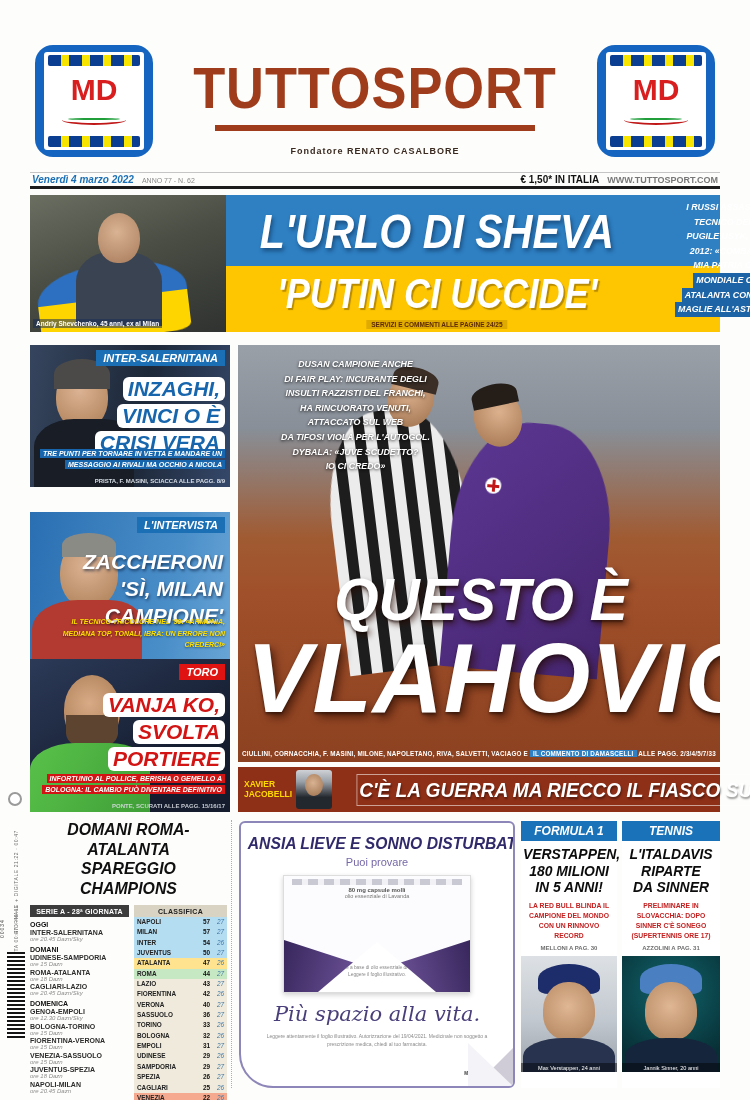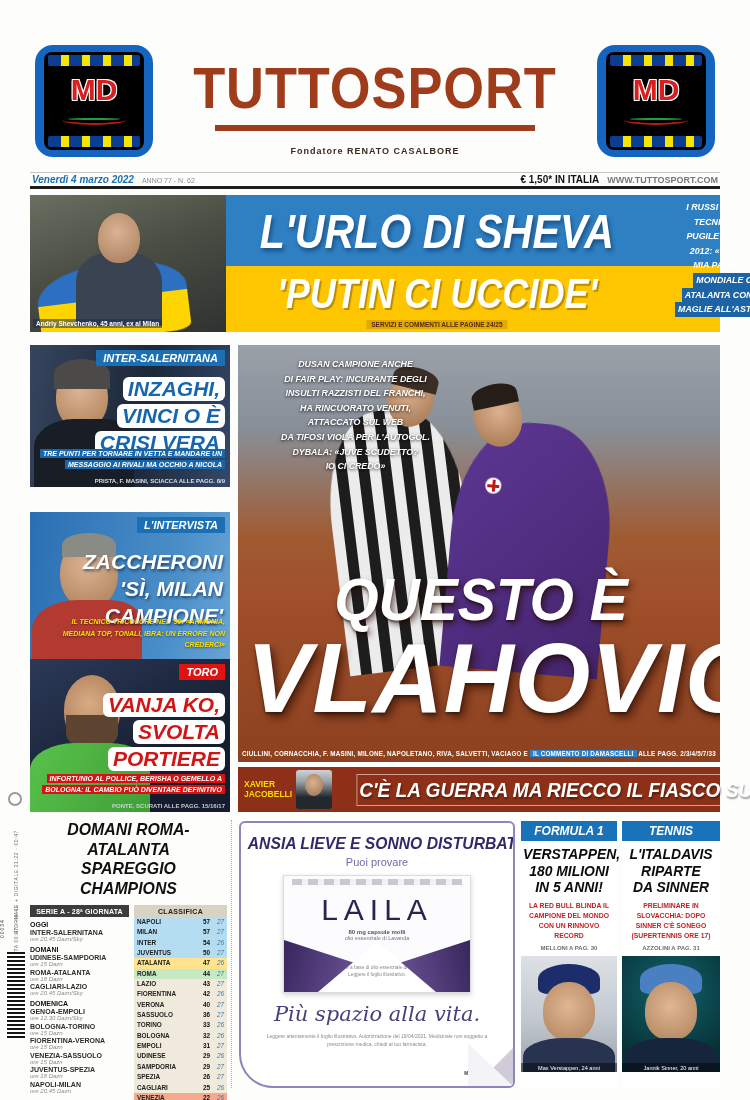--- a/index.html
+++ b/index.html
@@ -3,21 +3,21 @@
 <meta charset="utf-8">
 <title>Tuttosport front page</title>
 <style>
   html,body{margin:0;padding:0;background:#d9d9d6;font-family:"Liberation Sans",sans-serif;}
   #page{position:relative;width:750px;height:1100px;margin:0 auto;background:#fdfdfb;overflow:hidden;}
   [data-interactable]{box-sizing:border-box;}
 
   
   .md-logo{position:absolute;top:45px;width:118px;height:112px;background:#1565c0;border-radius:18px;padding:7px 9px;display:flex;flex-direction:column;justify-content:space-between;}
   .md-left{left:35px;} .md-right{right:35px;}
-  .md-inner{flex:1;background:#000000;margin:0;display:flex;flex-direction:column;justify-content:space-between;border-radius:8px;padding:3px 4px;}
+  .md-inner{flex:1;background:#ffffff;margin:0;display:flex;flex-direction:column;justify-content:space-between;border-radius:3px;padding:3px 4px;}
   .md-strip{height:11px;background:repeating-linear-gradient(90deg,#0b3e91 0 13px,#f7e400 13px 21px);border-radius:2px;}
   .md-text{text-align:center;font-weight:900;font-size:30px;color:#d81e1e;line-height:30px;text-shadow:1px 1px 0 #fff,-1px 1px 0 #fff,1px -1px 0 #fff,-1px -1px 0 #fff;}
   .md-arcs{height:10px;margin:0 14px 2px;border-bottom:2px solid #c01818;border-radius:50%;position:relative;}
   .md-arcs::before{content:"";position:absolute;left:6px;right:6px;bottom:3px;border-bottom:2px solid #1f9e3a;border-radius:50%;}
   .mast-title{position:absolute;left:165px;right:165px;top:58px;text-align:center;font-weight:900;font-size:57px;line-height:60px;color:#9e3c1c;letter-spacing:1px;white-space:nowrap;transform:scaleX(.92);}
   .mast-bar{position:absolute;left:215px;right:215px;top:125px;height:6px;background:#9e3c1c;}
   .founder{position:absolute;left:0;right:0;top:146px;text-align:center;font-size:9px;font-weight:700;color:#3a2a20;letter-spacing:1px;}
 
   
   .dateline{position:absolute;left:30px;right:30px;top:172px;height:17px;border-top:1px solid #c5c5c5;border-bottom:3px solid #1c1c1c;display:flex;justify-content:space-between;align-items:center;padding:0 2px;}
@@ -443,21 +443,20 @@
           </div>
       </div>
     </div>
   </div>
 
   <div class="ad" data-interactable="true">
     <div class="ad-h" data-interactable="false">ANSIA LIEVE E SONNO DISTURBATO?</div>
     <div class="ad-lead" data-interactable="false">Puoi provare</div>
     <div class="product" data-interactable="false">
       <div class="prod-top" data-interactable="false"></div>
-      <div class="prod-name" data-interactable="false">LAILA</div>
       <div class="prod-sub" data-interactable="false">80 mg capsule molli</div>
       <div class="prod-sub2" data-interactable="false">olio essenziale di Lavanda</div>
       <div class="wing wing-l" data-interactable="false"></div>
       <div class="wing wing-r" data-interactable="false"></div>
       <div class="prod-wedge" data-interactable="false">Medicinale a base di olio essenziale di Lavanda. Leggere il foglio illustrativo.</div>
     </div>
     <div class="ad-tagline" data-interactable="false">Più spazio alla vita.</div>
     <div class="ad-legal" data-interactable="false">Leggere attentamente il foglio illustrativo. Autorizzazione del 19/04/2021. Medicinale non soggetto a prescrizione medica, chiedi al tuo farmacista.</div>
     <div class="ad-logo" data-interactable="false"><span class="shield" data-interactable="false">▼</span><span>MONTEFARMACO</span></div>
     <div class="curl" data-interactable="false"></div>

